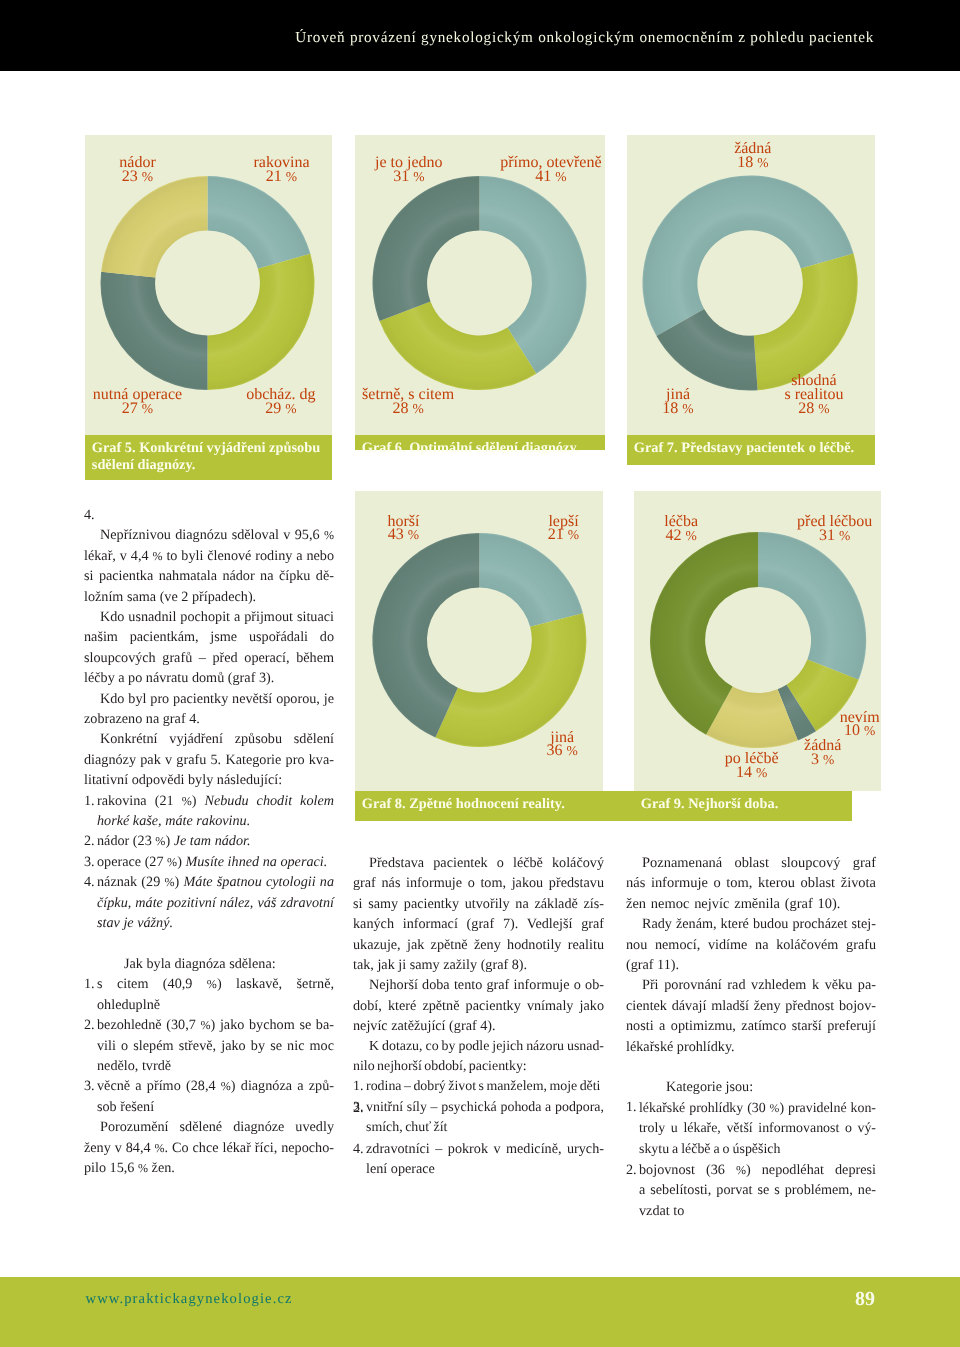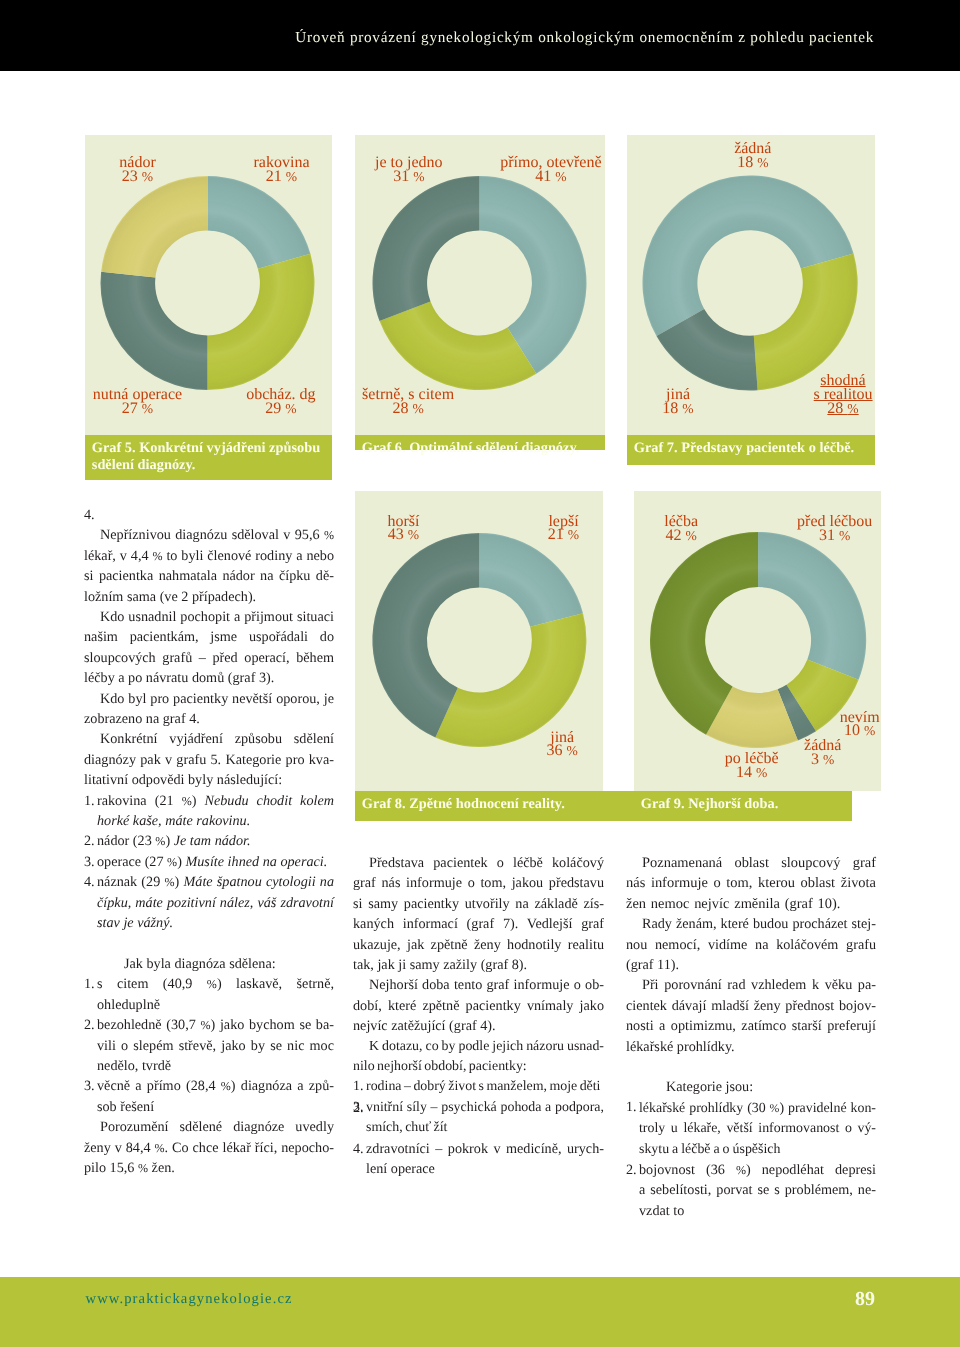--- a/index.html
+++ b/index.html
@@ -123,21 +123,21 @@
      </mask>
    </defs>
    <g>
           <path d="M29.45,200.98A107.6,107.6 0 1 1 226.58,118.52L173.81,133.56A52.724,52.724 0 1 0 77.21,173.96Z" fill="#8bb4af"></path>
           <path d="M226.58,118.52A107.6,107.6 0 0 1 130.61,255.34L126.78,200.60A52.724,52.724 0 0 0 173.81,133.56Z" fill="#b8c53c"></path>
           <path d="M130.61,255.34A107.6,107.6 0 0 1 29.45,200.98L77.21,173.96A52.724,52.724 0 0 0 126.78,200.60Z" fill="#65837a"></path>
         </g>
    <circle cx="123.1" cy="148" r="107.6" fill="url(#g_graf7)" mask="url(#m_graf7)"></circle>
   </svg>
       <div class="clab" style="left:752.8px;top:142.1px;"><span>žádná</span><br><span>18 <span class="pct">%</span></span></div>
-      <div class="clab" style="left:843px;top:373.7px;text-decoration:underline;"><span>shodná</span><br><span>s realitou</span><br><span>28 <span class="pct">%</span></span></div>
+      <div class="clab" style="left:814px;top:373.7px;"><span>shodná</span><br><span>s realitou</span><br><span>28 <span class="pct">%</span></span></div>
       <div class="clab" style="left:678px;top:388.1px;"><span>jiná</span><br><span>18 <span class="pct">%</span></span></div>
       <div class="cap" style="left:627px;top:435px;width:248px;height:30px">Graf 7. Představy pacientek o léčbě.</div>
       <div class="panel" style="left:355px;top:491px;width:248px;height:300px"></div>
       <svg class="chartsvg" width="248" height="300" viewBox="0 0 248 300" style="left:355px;top:491px">
    <defs>
      <radialGradient id="g_graf8" cx="124.4" cy="149" r="107" gradientUnits="userSpaceOnUse">
        <stop offset="0.490" stop-color="#36452f" stop-opacity="0.050"></stop>
        <stop offset="0.545" stop-color="#36452f" stop-opacity="0.028"></stop>
        <stop offset="0.665" stop-color="#ffffff" stop-opacity="0.075"></stop>
        <stop offset="0.745" stop-color="#ffffff" stop-opacity="0.030"></stop>

